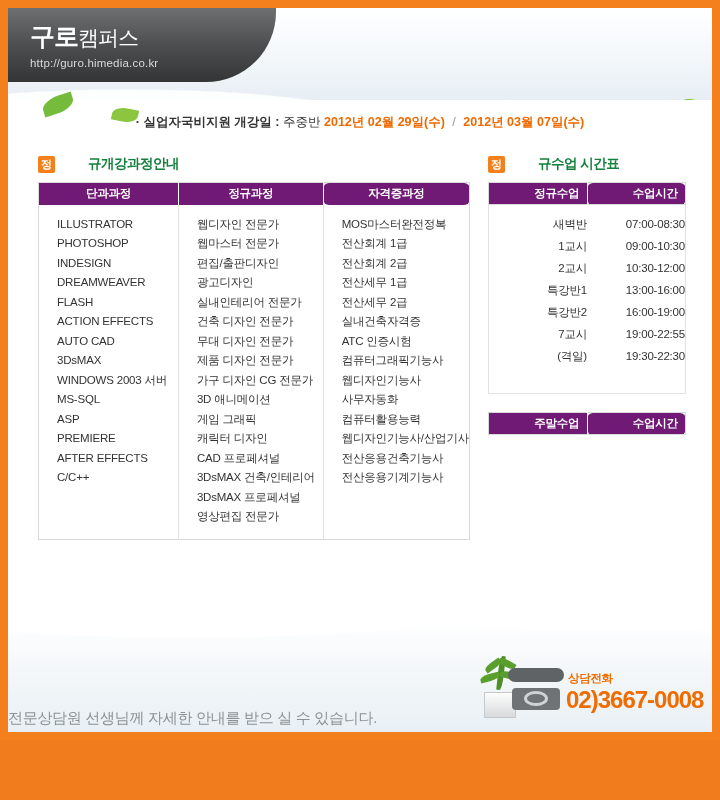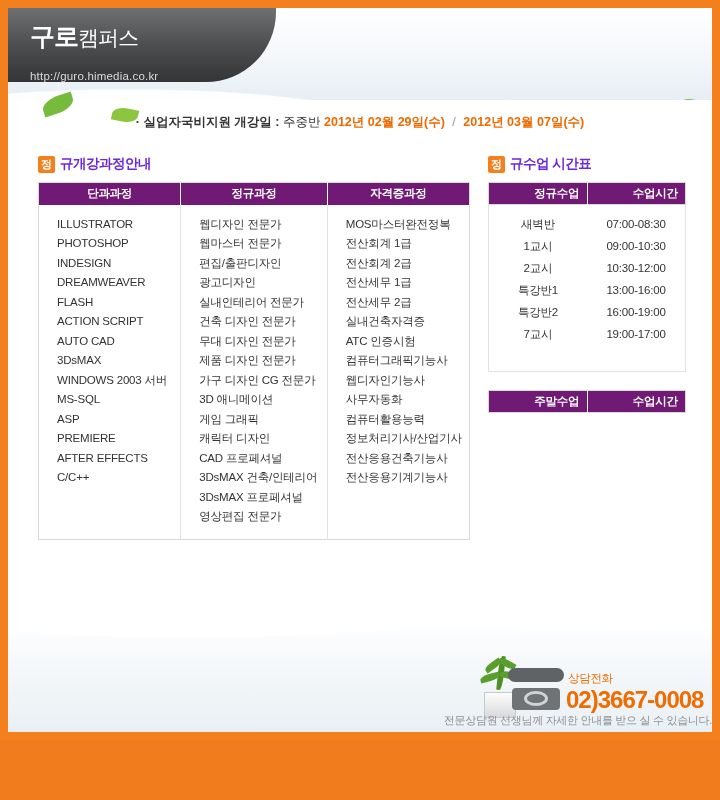--- a/index.html
+++ b/index.html
@@ -34,21 +34,21 @@
   .brand-tab {
     position:absolute; left:0; top:0;
     width:268px; height:74px;
     background:linear-gradient(to bottom,#6d6f71 0%,#4b4d4f 52%,#333537 100%);
     border-bottom-right-radius:70px;
     color:#fff;
     padding:12px 0 0 22px;
   }
   .brand-title { font-size:25px; font-weight:bold; letter-spacing:-1px; }
   .brand-title .sub { font-size:21px; font-weight:normal; }
-  .brand-url { font-size:11.5px; color:#d9dadb; margin-top:17px; letter-spacing:.2px; }
+  .brand-url { font-size:11.5px; color:#d9dadb; margin-top:4px; letter-spacing:.2px; }
 
   .leaf { position:absolute; background:#7dc242; border-radius:60% 0 60% 0; }
   .leaf.l1 { width:32px;height:17px; left:34px; top:88px; transform:rotate(-18deg); background:#76bb3c;}
   .leaf.l2 { width:26px;height:14px; left:104px; top:100px; transform:rotate(12deg); background:#8cc63f;}
   .leaf.l3 { width:30px;height:15px; left:672px; top:92px; transform:rotate(24deg); background:#7cc142;}
 
   
   .banner { position:relative; height:108px; margin-top:6px; }
   .banner-bar {
     position:absolute; left:92px; top:14px; width:536px; height:78px;
@@ -86,43 +86,43 @@
   .body-wrap { display:flex; padding:22px 24px 0 30px; gap:18px; }
   .left-col { width:432px; }
   .right-col { width:198px; }
 
   .sec-title { display:flex; align-items:center; margin-bottom:9px; }
   .sec-title .mark {
     display:inline-block; width:17px; height:17px; line-height:17px;
     background:#f4801d; color:#fff; font-size:11px; font-weight:bold;
     text-align:center; margin-right:5px; border-radius:2px;
   }
-  .sec-title .txt { font-size:13.5px; font-weight:bold; color:#6d28d9; letter-spacing:-.5px; }
+  .sec-title .txt { font-size:13.5px; font-weight:bold; color:#15803d; letter-spacing:-.5px;margin-left:28px; }
 
   table { border-collapse:collapse; width:100%; }
   .tbl { border:1px solid #d9d9d9; }
   .tbl th {
     background:#701a75; color:#fff; font-size:11.5px; font-weight:bold;
     height:22px; border-right:1px solid #ffffff; letter-spacing:-.3px;
   }
-  .tbl th:last-child { border-right:none; }
+  .tbl th:last-child { border-right:none;border-radius:6px; }
   .tbl td {
     vertical-align:top; padding:10px 0 12px 0;
     border-right:1px solid #e2e2e2;
     font-size:11.5px; color:#333;
   }
   .tbl td:last-child { border-right:none; }
   .tbl ul { margin:0; padding:0; list-style:none; }
   .tbl ul li { line-height:19.5px; padding-left:18px; white-space:nowrap; letter-spacing:-.2px; }
 
   
   .sched { margin-bottom:18px; }
   .sched th { width:50%;padding-left:39px; }
   .sched td {
-    text-align:center; font-size:11.5px; color:#333;
+    text-align:right; font-size:11.5px; color:#333;
     padding:0; height:22px; border:none;
     letter-spacing:-.2px;
   }
   .sched td.l { width:50%; }
   .sched-box { border:1px solid #e2e2e2; border-top:none; padding:8px 0 8px 0; }
 
   
   .footer {
     position:absolute; left:0; right:0; bottom:0; height:112px;
     background:linear-gradient(to bottom,#ffffff 0%,#f5f8fa 40%,#e9f0f5 100%);
@@ -149,29 +149,29 @@
   .phone-handset {
     position:absolute; left:0; top:0; width:56px; height:14px;
     background:#5f6366; border-radius:8px;
   }
   .phone-dial {
     position:absolute; left:16px; bottom:4px; width:24px; height:15px;
     border:3px solid #cfd3d6; border-radius:50%;
   }
   .call-label {
     position:absolute; left:560px; bottom:46px;
-    font-size:11.5px; color:#ef6c00; font-weight:normal; letter-spacing:-.3px;
+    font-size:11.5px; color:#ef6c00; font-weight:bold; letter-spacing:-.3px;
   }
   .call-number {
     position:absolute; left:558px; bottom:18px;
     font-size:24px; color:#ef6c00; font-weight:bold; letter-spacing:-1px;margin-top:32px;
   }
   .foot-note {
-    position:absolute; left:0; right:0; bottom:4px; text-align:right;
-    font-size:11px; color:#8d9194; letter-spacing:-.3px;
+    position:absolute; left:0; right:0; bottom:4px; text-align:left;
+    font-size:15px; color:#8d9194; letter-spacing:-.3px;
   }
 </style>
 </head>
 <body>
 
 <div class="page">
 
   <div class="header">
     <div class="header-wave"></div>
     <div class="brand-tab">
@@ -212,21 +212,21 @@
           <th style="width:33%">자격증과정</th>
         </tr>
         <tr>
           <td>
                 <ul>
                   <li>ILLUSTRATOR</li>
                   <li>PHOTOSHOP</li>
                   <li>INDESIGN</li>
                   <li>DREAMWEAVER</li>
                   <li>FLASH</li>
-                  <li>ACTION SCRIPT</li>
+                  <li>ACTION EFFECTS</li>
                   <li>AUTO CAD</li>
                   <li>3DsMAX</li>
                   <li>WINDOWS 2003 서버</li>
                   <li>MS-SQL</li>
                   <li>ASP</li>
                   <li>PREMIERE</li>
                   <li>AFTER EFFECTS</li>
                   <li>C/C++</li>
                 </ul>
               </td>
@@ -256,21 +256,21 @@
                   <li>전산회계 1급</li>
                   <li>전산회계 2급</li>
                   <li>전산세무 1급</li>
                   <li>전산세무 2급</li>
                   <li>실내건축자격증</li>
                   <li>ATC 인증시험</li>
                   <li>컴퓨터그래픽기능사</li>
                   <li>웹디자인기능사</li>
                   <li>사무자동화</li>
                   <li>컴퓨터활용능력</li>
-                  <li>정보처리기사/산업기사</li>
+                  <li>웹디자인기능사/산업기사</li>
                   <li>전산응용건축기능사</li>
                   <li>전산응용기계기능사</li>
                 </ul>
               </td>
         </tr>
       </tbody>
         </table>
     </div>
 
     <div class="right-col">
@@ -306,21 +306,25 @@
                 <tr>
                   <td class="l">특강반1</td>
                   <td>13:00-16:00</td>
                 </tr>
                 <tr>
                   <td class="l">특강반2</td>
                   <td>16:00-19:00</td>
                 </tr>
                 <tr>
                   <td class="l">7교시</td>
-                  <td>19:00-17:00</td>
+                  <td>19:00-22:55</td>
+                </tr>
+                <tr>
+                  <td class="l">(격일)</td>
+                  <td>19:30-22:30</td>
                 </tr>
               </tbody>
           </table>
         </div>
       </div>
 
       <div class="sched">
         <table class="tbl sched" style="margin:0">
           <tbody>
               <tr>

